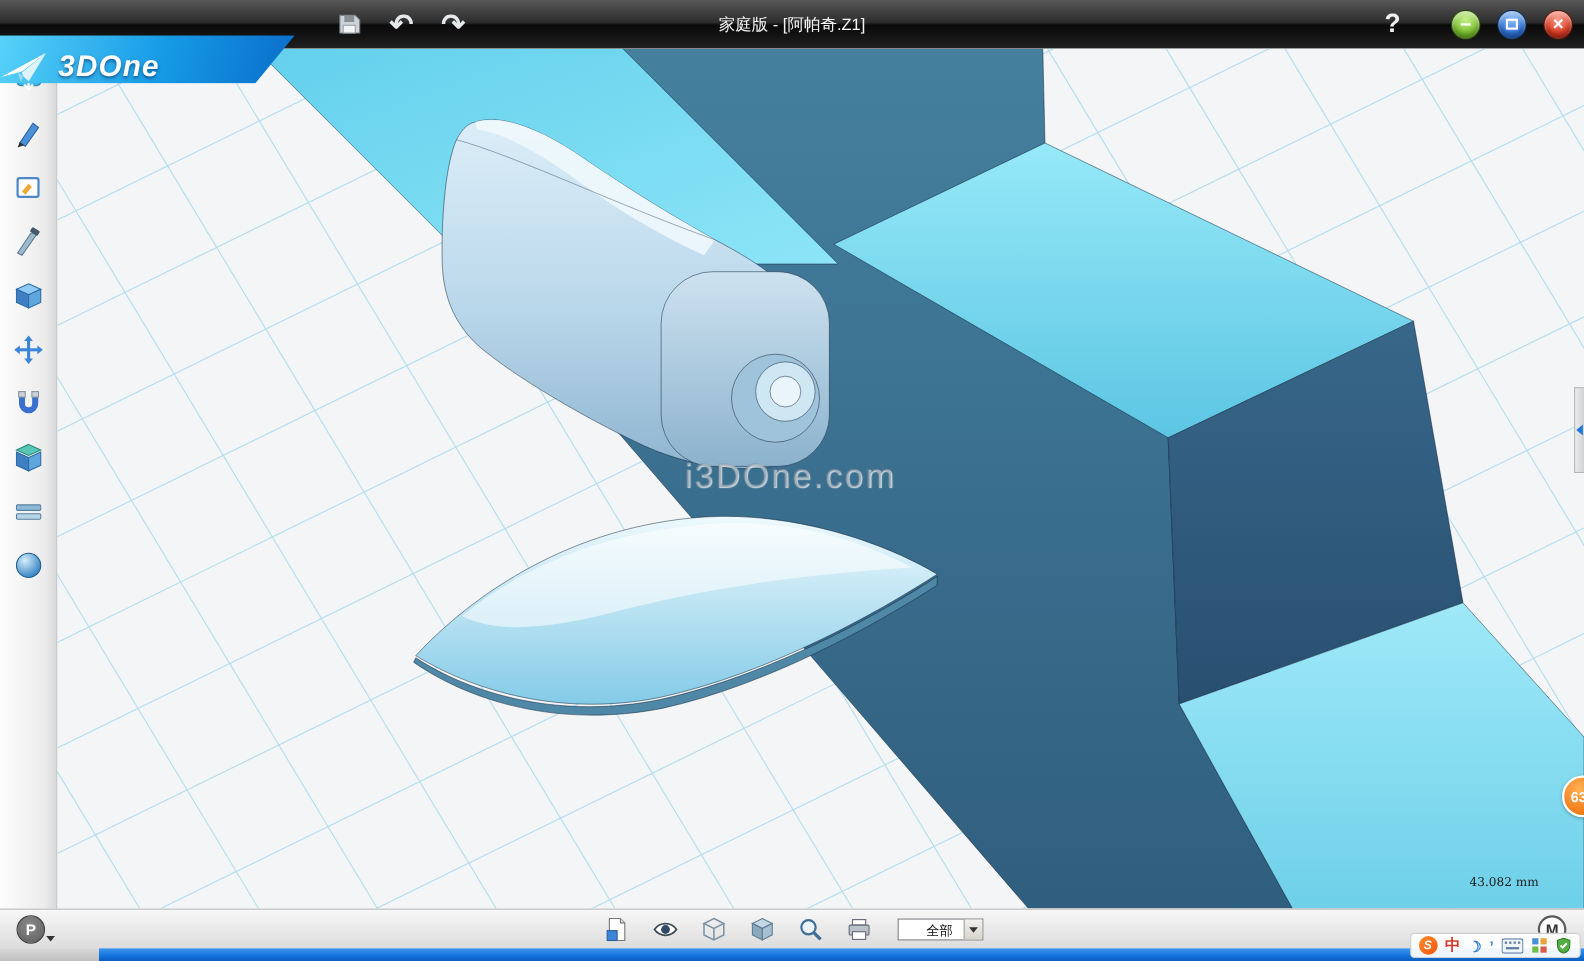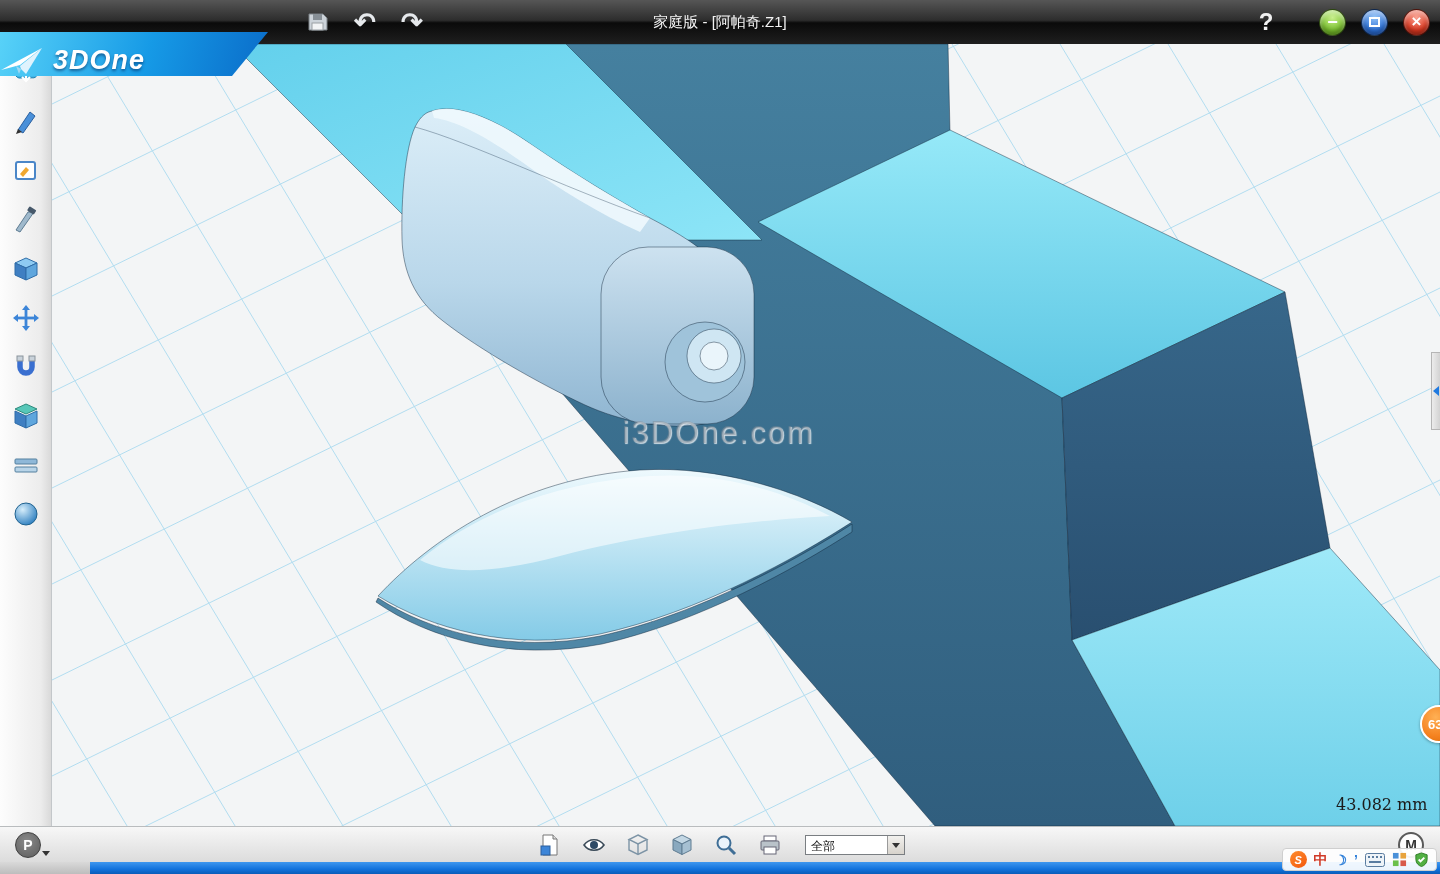--- a/index.html
+++ b/index.html
@@ -37,21 +37,21 @@
     display:flex; flex-direction:column; align-items:center; padding-top:14px; gap:19px; }
   .tool-btn { width:38px; height:30px; display:flex; align-items:center; justify-content:center; cursor:pointer; border-radius:3px; }
 
   
   .viewport { position:absolute; left:52px; top:44px; width:1388px; height:782px; background:#f3f5f6; overflow:hidden; }
   .viewport svg.scene { position:absolute; left:0; top:0; }
   #gridlines line { stroke:#b2ddf0; stroke-width:1; }
   .watermark { position:absolute; left:570px; top:371px; font-size:31px; font-weight:normal;
     color:rgba(124,136,146,.45); letter-spacing:2px; text-shadow:1px 1px 1px rgba(255,255,255,.75); z-index:5; }
   .dim-readout { position:absolute; left:1284px; top:751px; font-family:"DejaVu Serif", serif;
-    font-size:16px; color:#1b1b1b; z-index:5; }
+    font-size:11px; color:#1b1b1b; z-index:5; }
   .notif-badge { position:absolute; left:1368px; top:661px; width:38px; height:38px; border-radius:50%;
     background:radial-gradient(circle at 40% 30%, #ffb054, #f58220 60%, #d96a06);
     border:2px solid #fff; box-shadow:0 1px 3px rgba(0,0,0,.35); color:#fff; font-size:13px; font-weight:bold;
     display:flex; align-items:center; padding-left:6px; z-index:6; cursor:pointer; }
   .panel-handle { position:absolute; right:0; top:308px; width:9px; height:78px;
     background:linear-gradient(90deg,#ececec,#d2d2d2); border:1px solid #b5b5b5; border-right:none;
     display:flex; align-items:center; justify-content:center; z-index:6; cursor:pointer; }
   .panel-handle .tri { width:0; height:0; border-top:5px solid transparent; border-bottom:5px solid transparent;
     border-right:6px solid #1f7ae0; }
 
@@ -62,21 +62,21 @@
     align-items:center; justify-content:center; font-weight:bold; cursor:pointer; }
   .p-circle { left:15px; background:radial-gradient(circle at 45% 35%, #8a8a8a, #5c5c5c); color:#fff;
     border:1px solid #3f3f3f; font-size:14px; }
   .p-caret { position:absolute; left:42px; top:24px; width:0; height:0; border-left:4px solid transparent;
     border-right:4px solid transparent; border-top:5px solid #333; cursor:pointer; }
   .m-circle { right:16px; background:#fdfdfd; color:#333; border:2px solid #5a5a5a; font-size:14px; }
   .bt-center { position:absolute; left:50%; top:0; transform:translateX(-50%); height:36px;
     display:flex; align-items:center; gap:14px; }
   .bt-icon { width:30px; height:28px; display:flex; align-items:center; justify-content:center;
     cursor:pointer; border-radius:3px; }
-  .combo { display:flex; width:100px; height:20px; border:1px solid #7a7e82; background:#fff; cursor:pointer; margin-left:6px; }
+  .combo { display:flex; width:78px; height:20px; border:1px solid #7a7e82; background:#fff; cursor:pointer; margin-left:6px;padding-left:20px; }
   .combo-value { flex:1; font-size:12px; color:#111; padding:2px 0 0 5px; overflow:hidden; }
   .combo-btn { width:17px; background:linear-gradient(180deg,#f2f1ee,#d7d3cc); border-left:1px solid #9a9a9a;
     display:flex; align-items:center; justify-content:center; }
   .combo-btn .caret { width:0; height:0; border-left:4px solid transparent; border-right:4px solid transparent;
     border-top:5px solid #333; }
 
   
   .ime-bar { position:absolute; right:3px; bottom:3px; height:23px; display:flex; align-items:center; gap:7px;
     background:rgba(255,255,255,.92); border:1px solid #cfcfcf; border-radius:4px; padding:0 7px; z-index:40; }
   .ime-item { display:flex; align-items:center; justify-content:center; cursor:pointer; }

